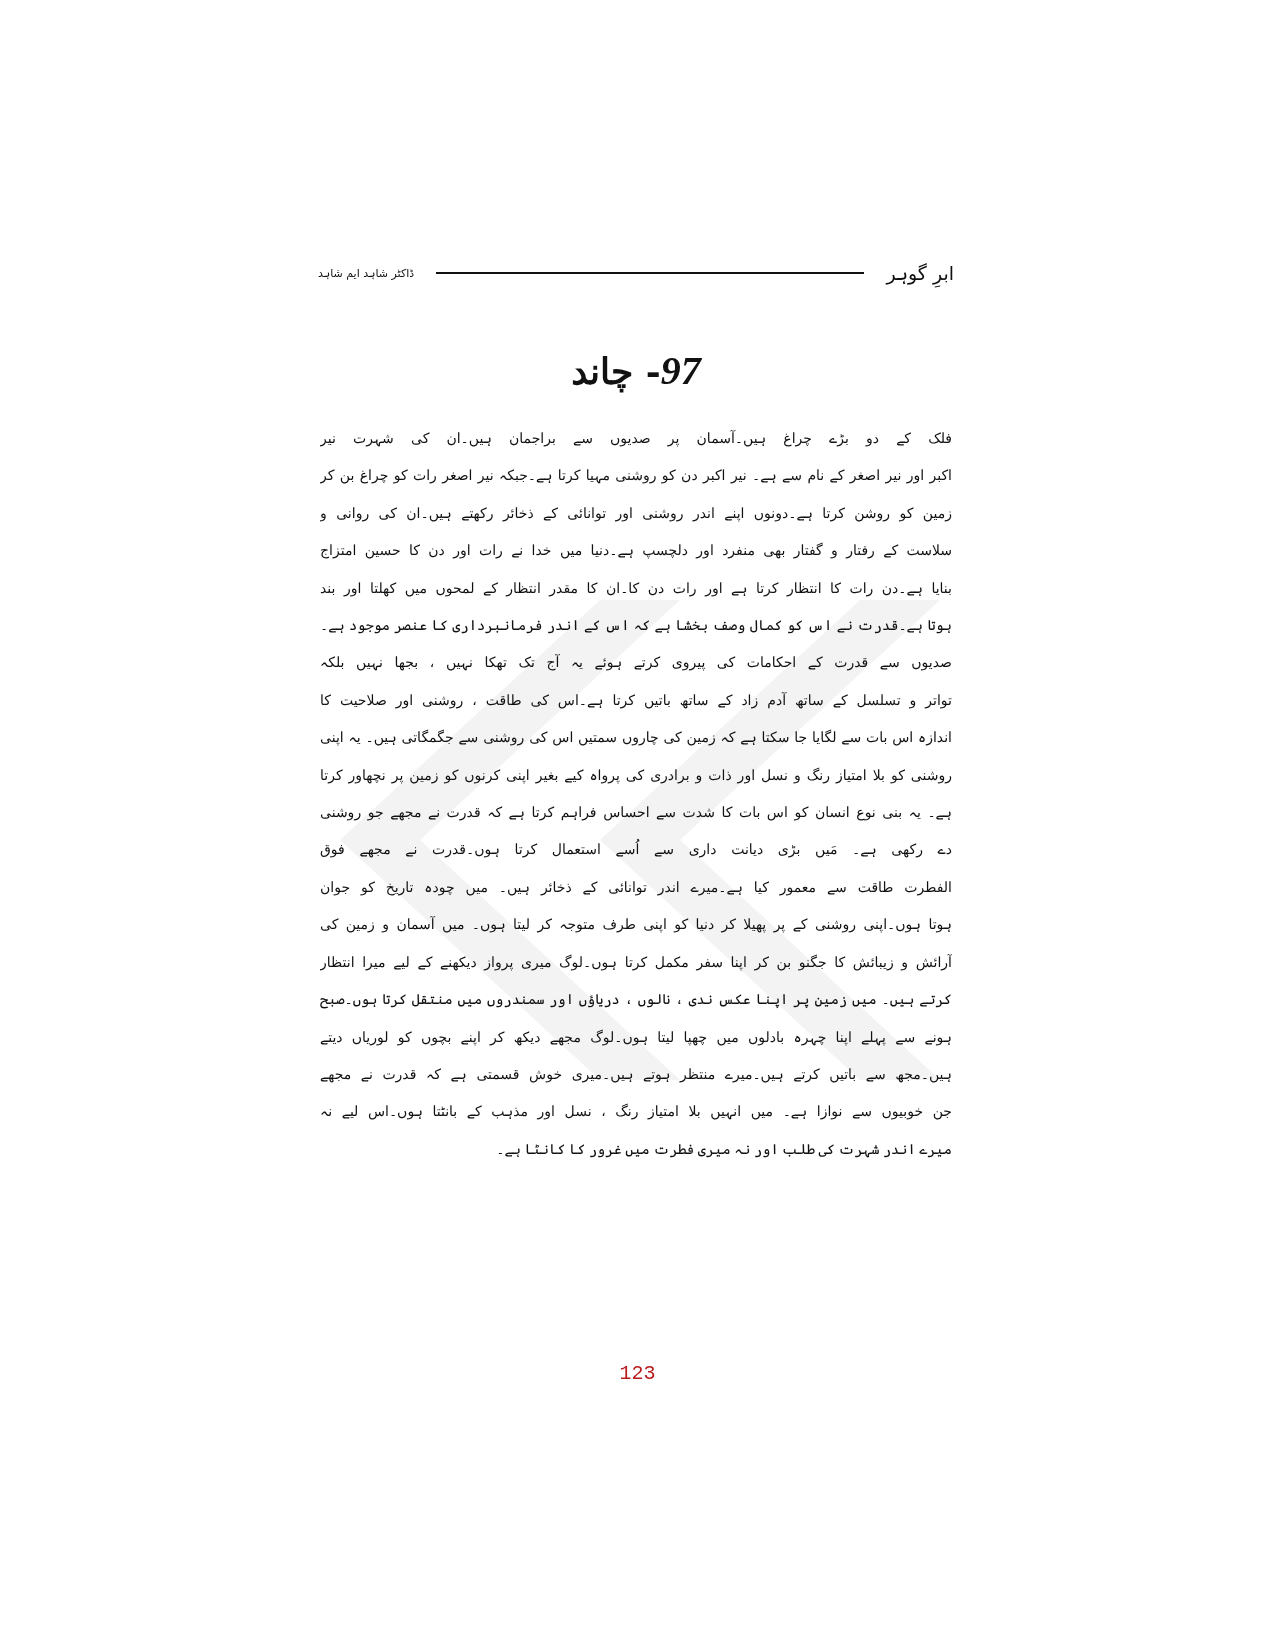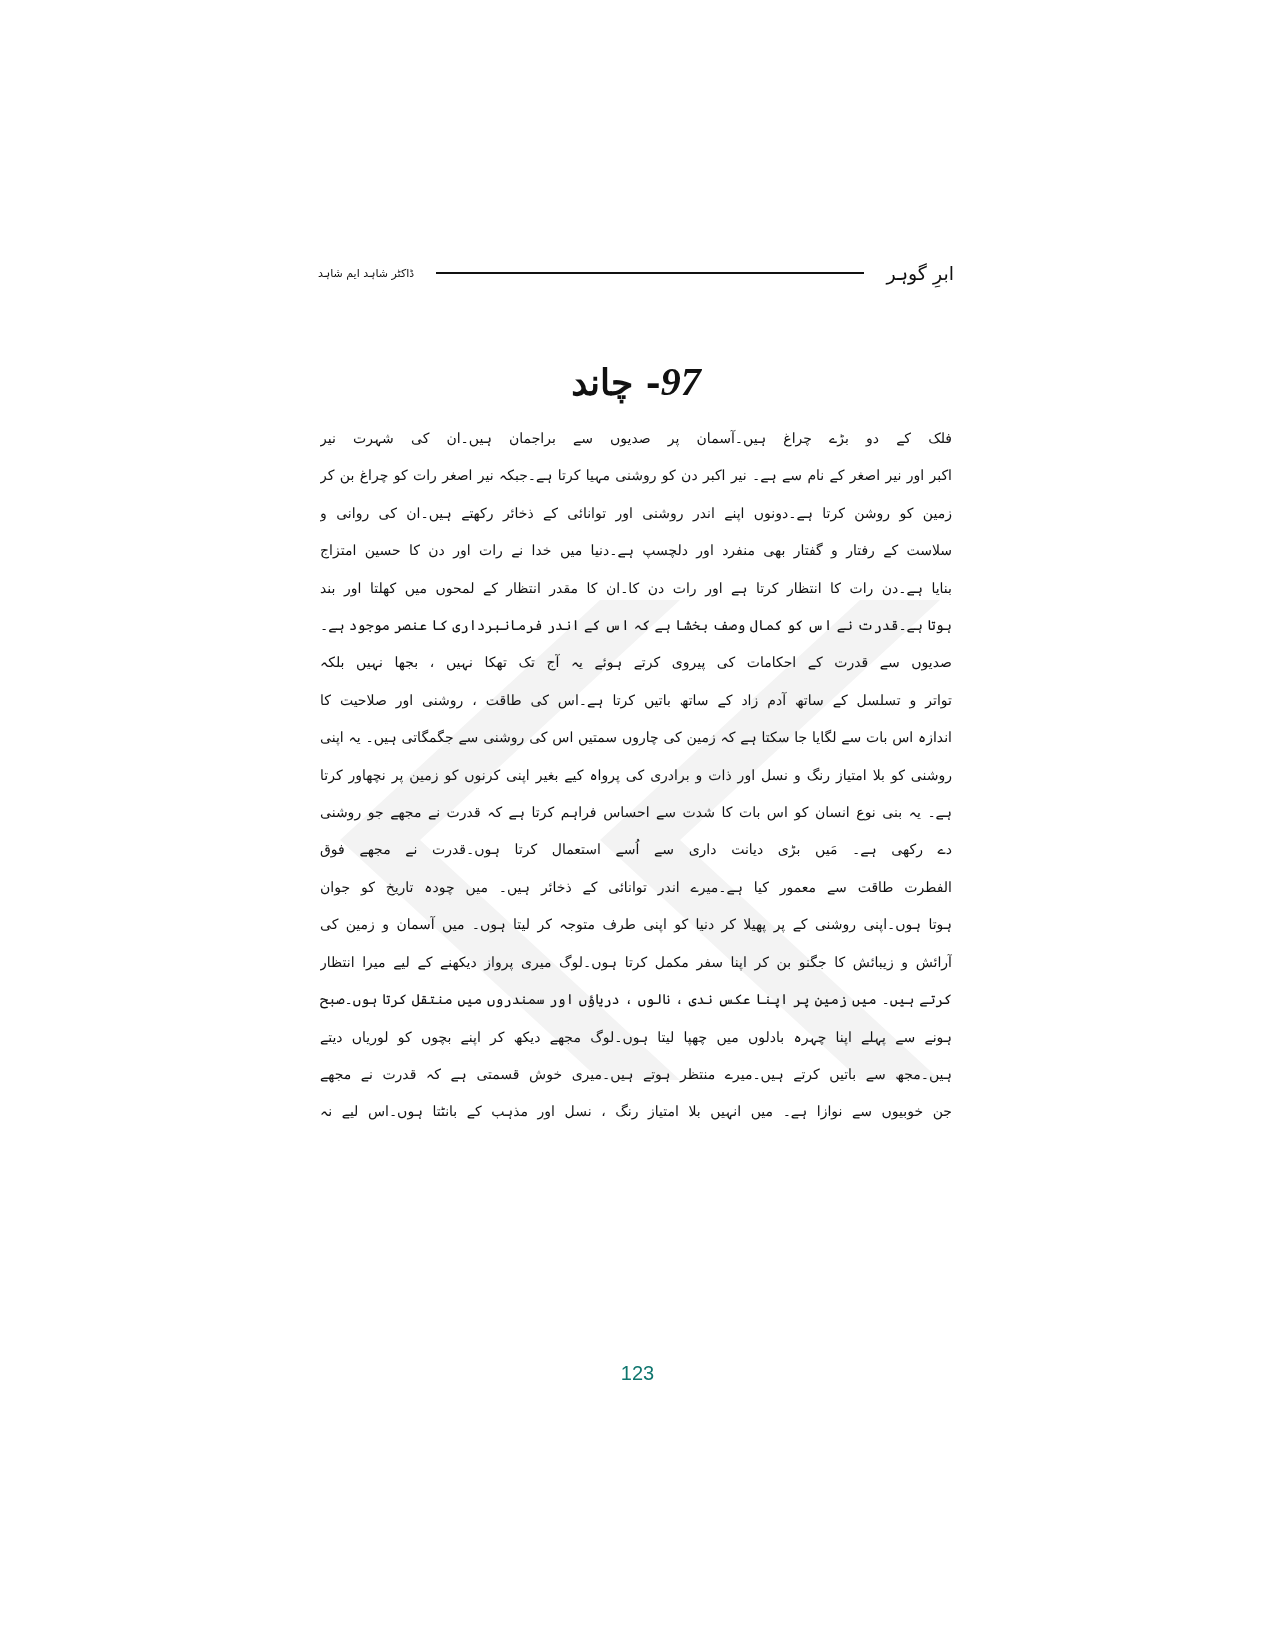--- a/index.html
+++ b/index.html
@@ -54,21 +54,21 @@
     .chapter-title {
       position: absolute;
       top: 350px;
       left: 318px;
       width: 636px;
       text-align: center;
       direction: rtl;
       font-family: "DejaVu Serif", serif;
       font-weight: bold;
       font-size: 36px;
-      line-height: 64px;
+      line-height: 42px;
       z-index: 1;
     }
     .chapter-title .num {
       font-family: "Liberation Serif", serif;
       font-style: italic;
       font-weight: bold;
       font-size: 40px;
       direction: ltr;
       unicode-bidi: embed;
     }
@@ -94,23 +94,23 @@
     }
     .body-text .line.last {
       text-align-last: right;
     }
     .page-number {
       position: absolute;
       top: 1362px;
       left: 0;
       width: 1275px;
       text-align: center;
-      font-family: Liberation Sans, sans-serif;
+      font-family: Liberation Mono, monospace;
       font-size: 20px;
-      color: #0f766e;
+      color: #b91c1c;
       z-index: 1;
     }
   </style>
 </head>
 <body>
 
 <svg class="watermark" viewBox="0 0 680 560" xmlns="http://www.w3.org/2000/svg">
   <path d="M40 280 L300 40 L380 40 L120 280 L380 520 L300 520 Z" fill="#f3f3f3"></path>
   <path d="M300 280 L560 40 L640 40 L380 280 L640 520 L560 520 Z" fill="#f3f3f3"></path>
 </svg>
@@ -139,15 +139,16 @@
   <span class="line">روشنی کو بلا امتیاز رنگ و نسل اور ذات و برادری کی پرواہ کیے بغیر اپنی کرنوں کو زمین پر نچھاور کرتا</span>
   <span class="line">ہے۔ یہ بنی نوع انسان کو اس بات کا شدت سے احساس فراہم کرتا ہے کہ قدرت نے مجھے جو روشنی</span>
   <span class="line">دے رکھی ہے۔ مَیں بڑی دیانت داری سے اُسے استعمال کرتا ہوں۔قدرت نے مجھے فوق</span>
   <span class="line">الفطرت طاقت سے معمور کیا ہے۔میرے اندر توانائی کے ذخائر ہیں۔ میں چودہ تاریخ کو جوان</span>
   <span class="line">ہوتا ہوں۔اپنی روشنی کے پر پھیلا کر دنیا کو اپنی طرف متوجہ کر لیتا ہوں۔ میں آسمان و زمین کی</span>
   <span class="line">آرائش و زیبائش کا جگنو بن کر اپنا سفر مکمل کرتا ہوں۔لوگ میری پرواز دیکھنے کے لیے میرا انتظار</span>
   <span class="line">کرتے ہیں۔ میں زمین پر اپنا عکس ندی ، نالوں ، دریاؤں اور سمندروں میں منتقل کرتا ہوں۔صبح</span>
   <span class="line">ہونے سے پہلے اپنا چہرہ بادلوں میں چھپا لیتا ہوں۔لوگ مجھے دیکھ کر اپنے بچوں کو لوریاں دیتے</span>
   <span class="line">ہیں۔مجھ سے باتیں کرتے ہیں۔میرے منتظر ہوتے ہیں۔میری خوش قسمتی ہے کہ قدرت نے مجھے</span>
   <span class="line">جن خوبیوں سے نوازا ہے۔ میں انہیں بلا امتیاز رنگ ، نسل اور مذہب کے بانٹتا ہوں۔اس لیے نہ</span>
+  <span class="line last">میرے اندر شہرت کی طلب اور نہ میری فطرت میں غرور کا کانٹا ہے۔</span>
 </div>
 
 <div class="page-number">123</div>
 
 </body></html>

